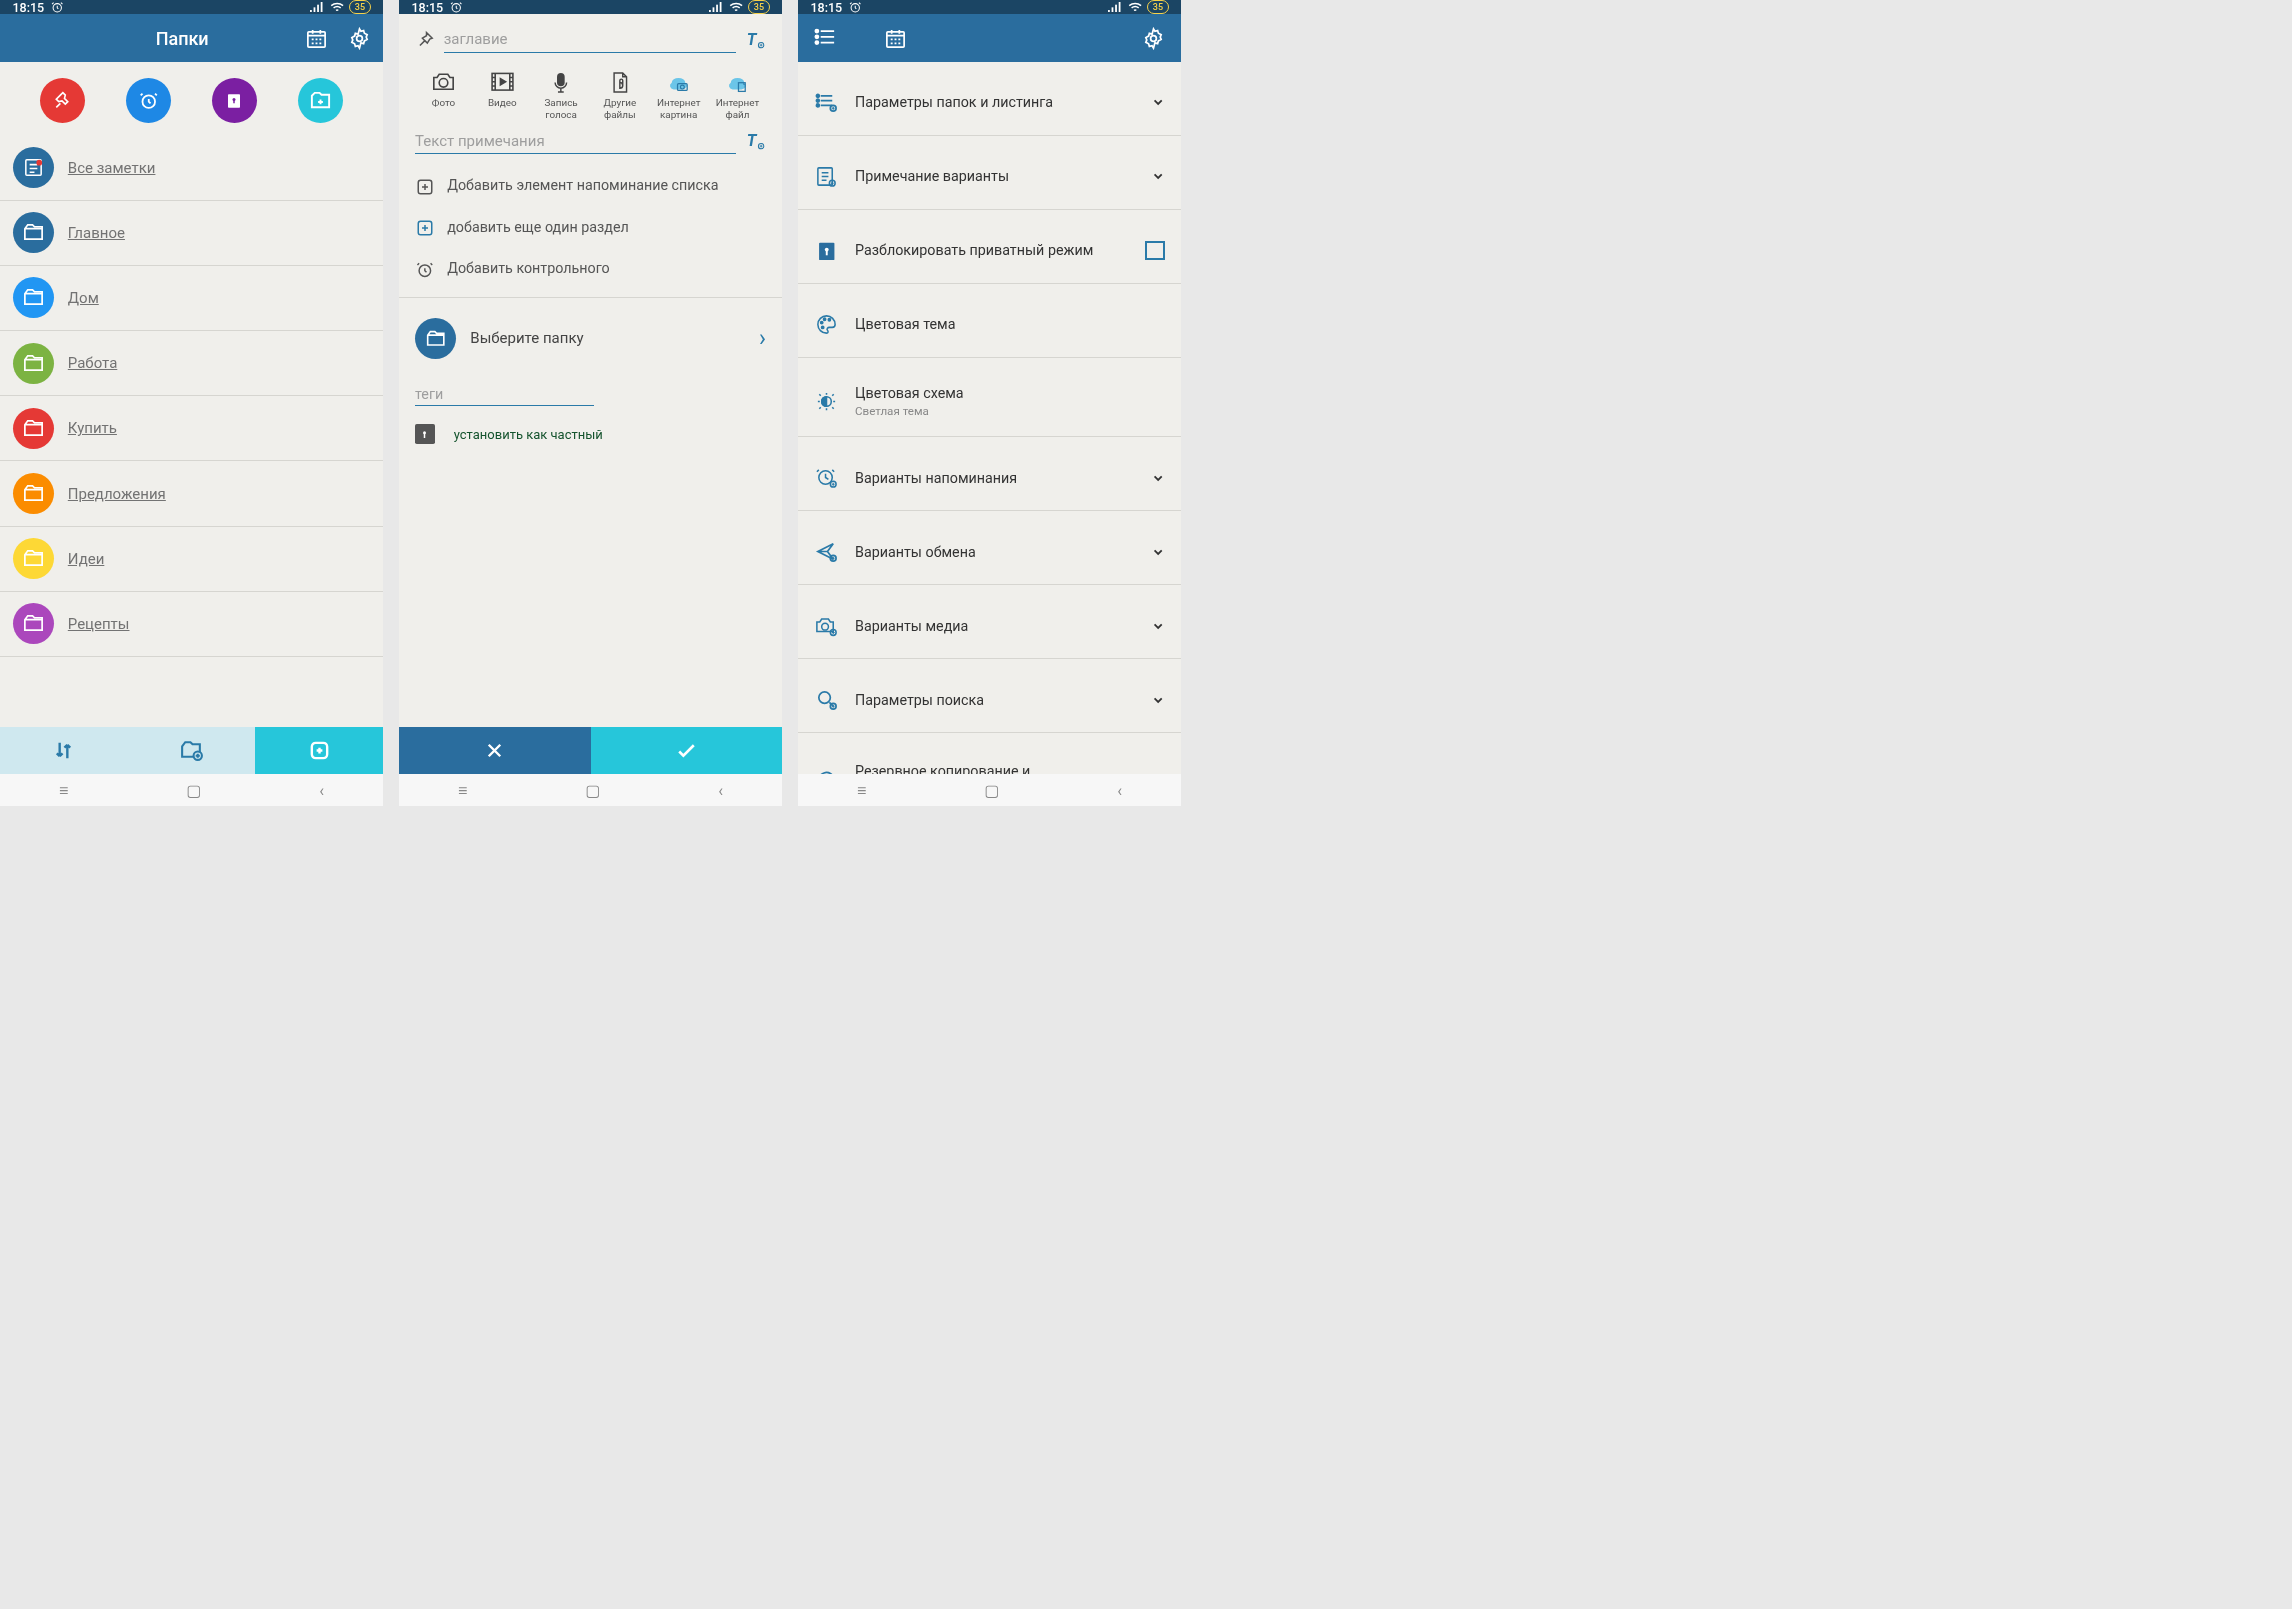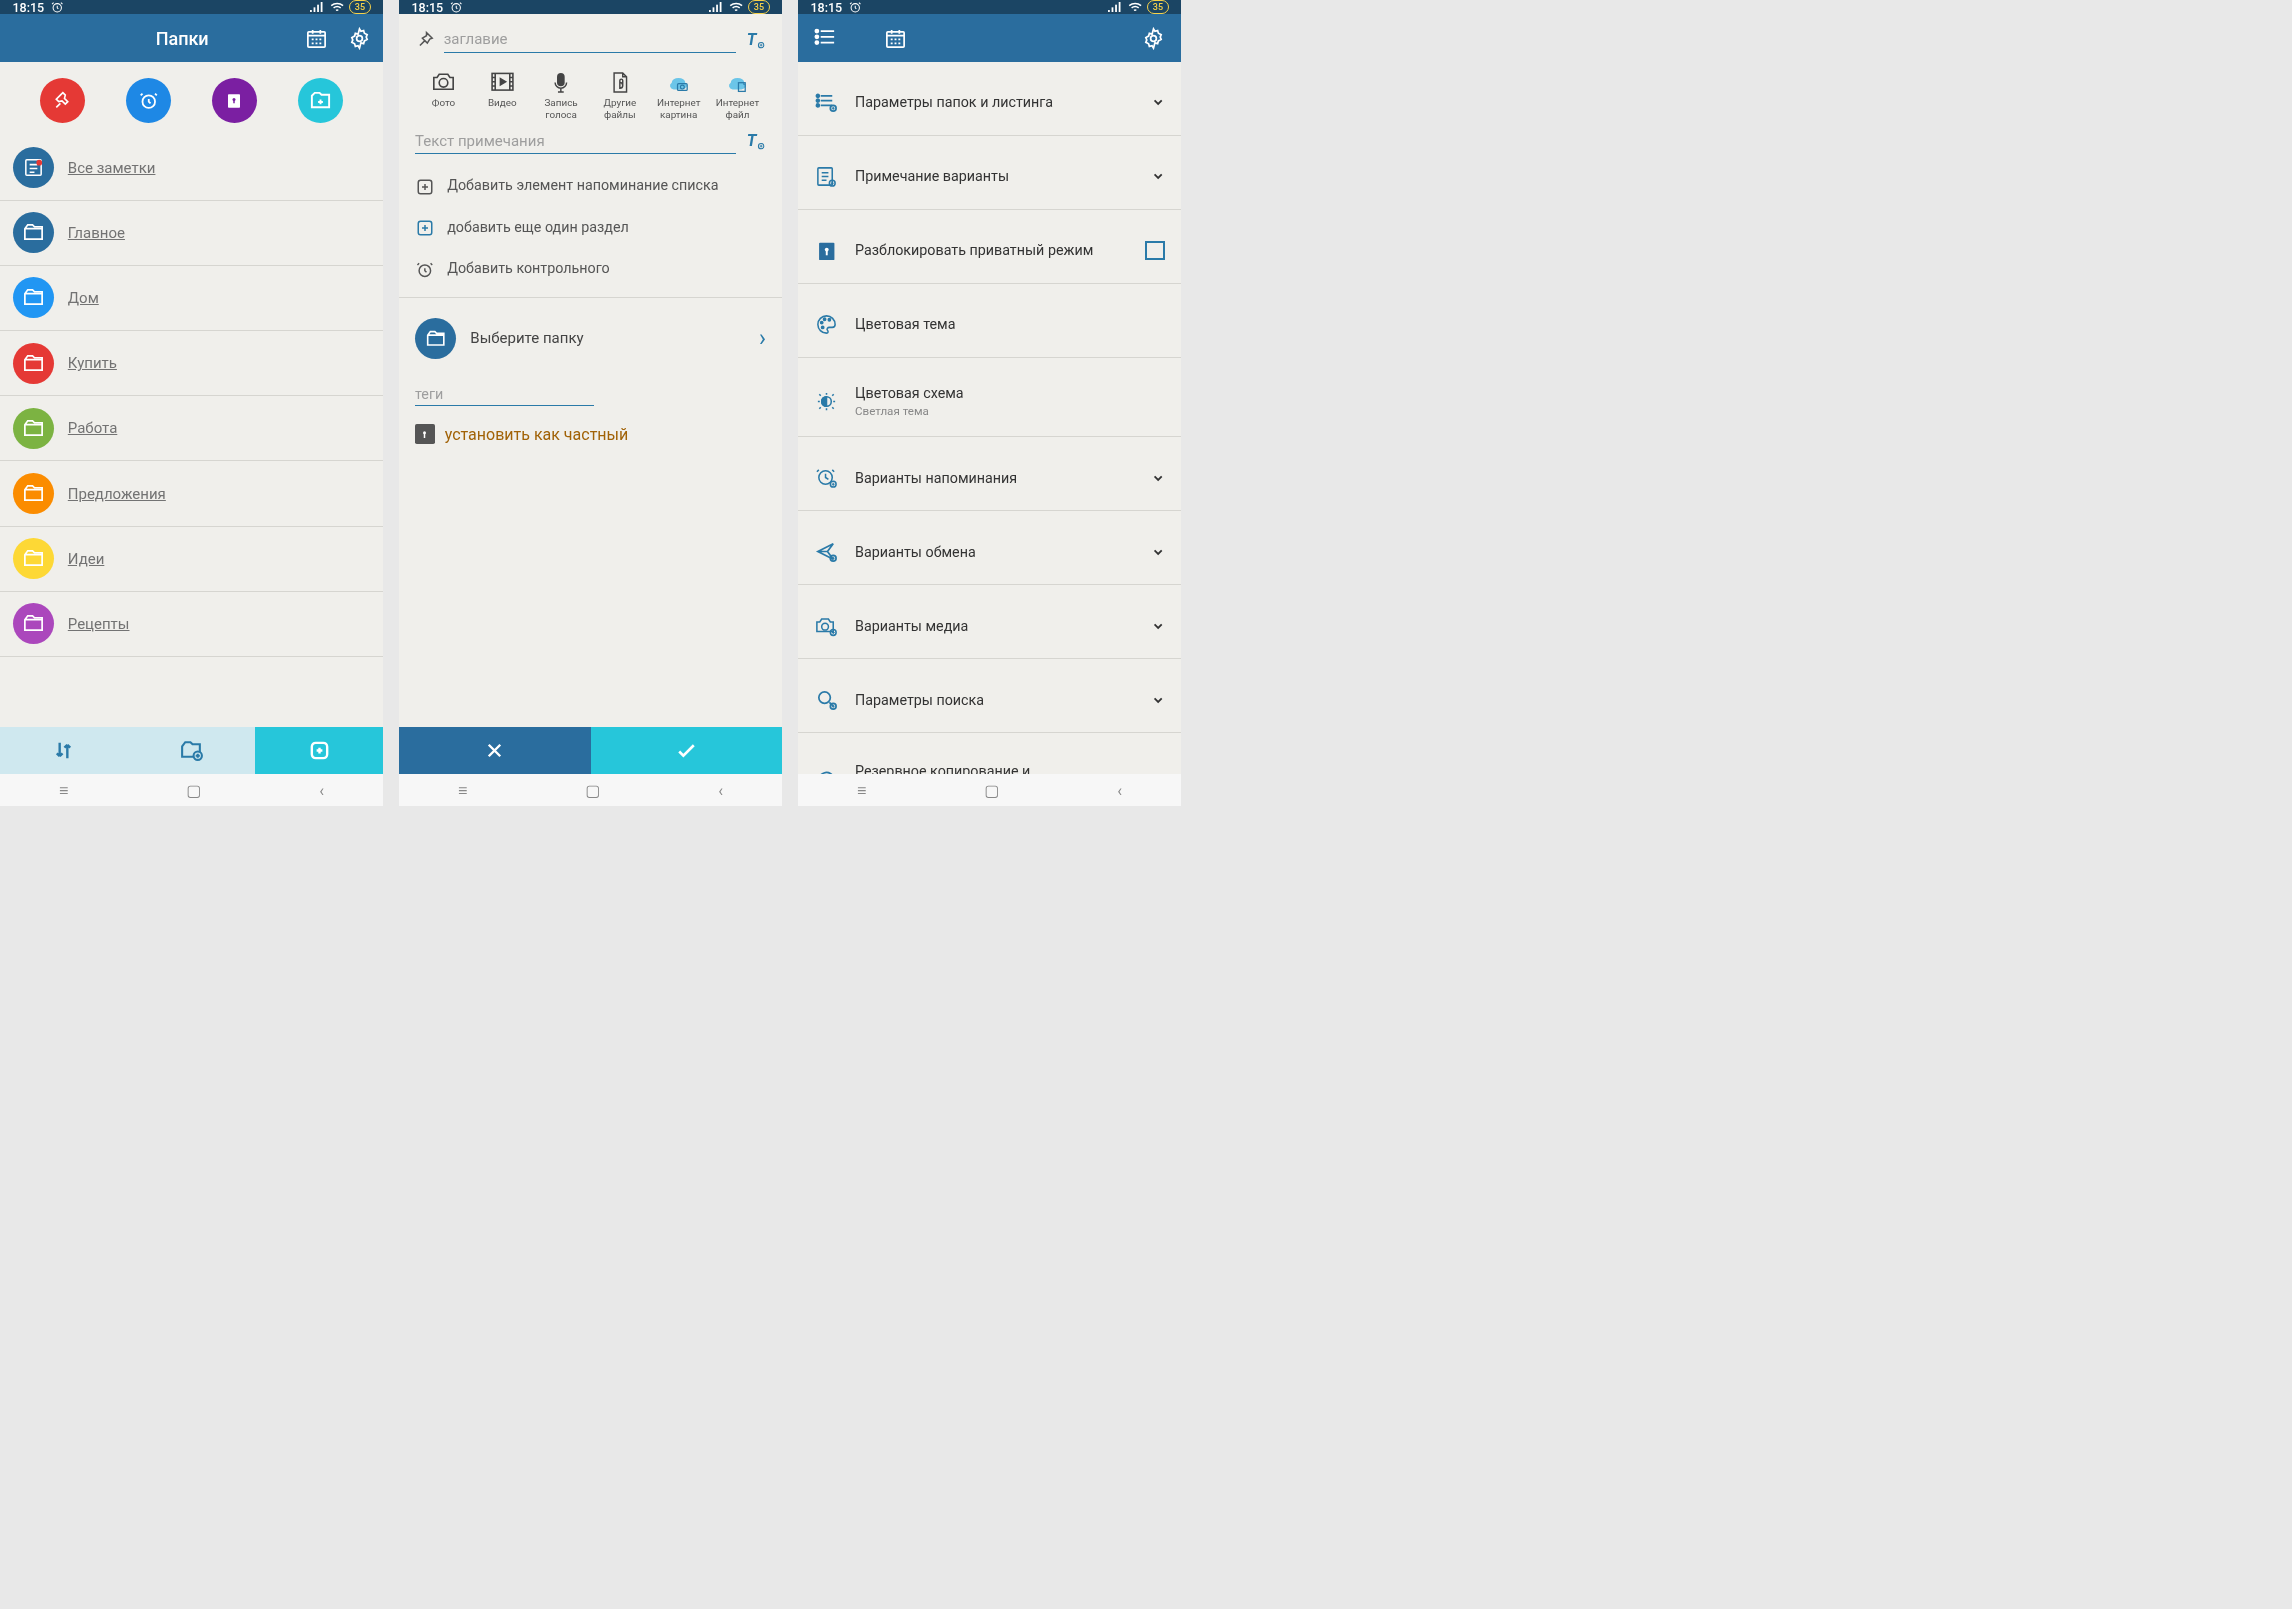--- a/index.html
+++ b/index.html
@@ -48,21 +48,21 @@
 .attach-icon { width: 27px; height: 23px; display: flex; align-items: center; justify-content: center; }
 .action-row { display: flex; align-items: flex-start; gap: 12.5px; padding: 10.7px 0; color: #555; font-size: 14.3px; }
 .action-icon { width: 19.7px; height: 19.7px; flex-shrink: 0; display: flex; align-items: center; justify-content: center; }
 .divider { border-top: 0.9px solid #d6d5d0; margin: 7.2px -16px; }
 .folder-select { display: flex; align-items: center; gap: 14.3px; padding: 12.5px 0; }
 .folder-select .circle { width: 41px; height: 41px; border-radius: 50%; background: #2a6d9e; display: flex; align-items: center; justify-content: center; }
 .folder-select-label { font-size: 15px; color: #444; flex: 1; }
 .chev-right { color: #2a7aa8; font-size: 23px; }
 .tags-input { width: 179px; border: none; border-bottom: 1.8px solid #2a7aa8; background: transparent; font-size: 14.3px; padding: 3.6px 0; margin-top: 10.7px; }
 .tags-input::placeholder { color: #9e9e9e; }
-.private-row { display: flex; align-items: center; gap: 10px; padding: 18px 0; color: #a16207; font-size: 16px; }
+.private-row { display: flex; align-items: center; gap: 19px; padding: 18px 0; color: #14532d; font-size: 13px; }
 .lock-sq { width: 19.7px; height: 19.7px; background: #555; color: #fff; display: flex; align-items: center; justify-content: center; font-size: 10.7px; border-radius: 1.8px; }
 .s2-bottom { height: 47px; display: flex; }
 .s2-bb-left { flex: 1; background: #2a6d9e; display: flex; align-items: center; justify-content: center; }
 .s2-bb-right { flex: 1; background: #26c6da; display: flex; align-items: center; justify-content: center; }
 
 
 .s3-bar { height: 48px; background: #2a6d9e; display: flex; align-items: center; padding: 0 16px; }
 .s3-bar-icons { display: flex; gap: 47px; }
 .settings-list { flex: 1; overflow: hidden; background: #f0efeb; }
 .setting-item { display: flex; align-items: center; padding: 18px 16px; border-bottom: 0.9px solid #d6d5d0; gap: 16px; min-height: 66px; margin-top: 8px; }
@@ -173,34 +173,34 @@
       </div>
       <div class="folder-item">
         <div class="folder-badge fb-blue">
             <svg width="23" height="23" viewBox="0 0 24 24" fill="none" stroke="#fff" stroke-width="1.8">
               <path d="M3 8l3-4h5l2 2h8v13H3z M3 8h18"></path>
             </svg>
           </div>
         <span class="folder-label">Дом</span>
       </div>
       <div class="folder-item">
+        <div class="folder-badge fb-green">
+            <svg width="23" height="23" viewBox="0 0 24 24" fill="none" stroke="#fff" stroke-width="1.8">
+              <path d="M3 8l3-4h5l2 2h8v13H3z M3 8h18"></path>
+            </svg>
+          </div>
+        <span class="folder-label">Работа</span>
+      </div>
+      <div class="folder-item">
         <div class="folder-badge fb-red">
             <svg width="23" height="23" viewBox="0 0 24 24" fill="none" stroke="#fff" stroke-width="1.8">
               <path d="M3 8l3-4h5l2 2h8v13H3z M3 8h18"></path>
             </svg>
           </div>
         <span class="folder-label">Купить</span>
-      </div>
-      <div class="folder-item">
-        <div class="folder-badge fb-green">
-            <svg width="23" height="23" viewBox="0 0 24 24" fill="none" stroke="#fff" stroke-width="1.8">
-              <path d="M3 8l3-4h5l2 2h8v13H3z M3 8h18"></path>
-            </svg>
-          </div>
-        <span class="folder-label">Работа</span>
       </div>
       <div class="folder-item">
         <div class="folder-badge fb-orange">
             <svg width="23" height="23" viewBox="0 0 24 24" fill="none" stroke="#fff" stroke-width="1.8">
               <path d="M3 8l3-4h5l2 2h8v13H3z M3 8h18"></path>
             </svg>
           </div>
         <span class="folder-label">Предложения</span>
       </div>
       <div class="folder-item">

